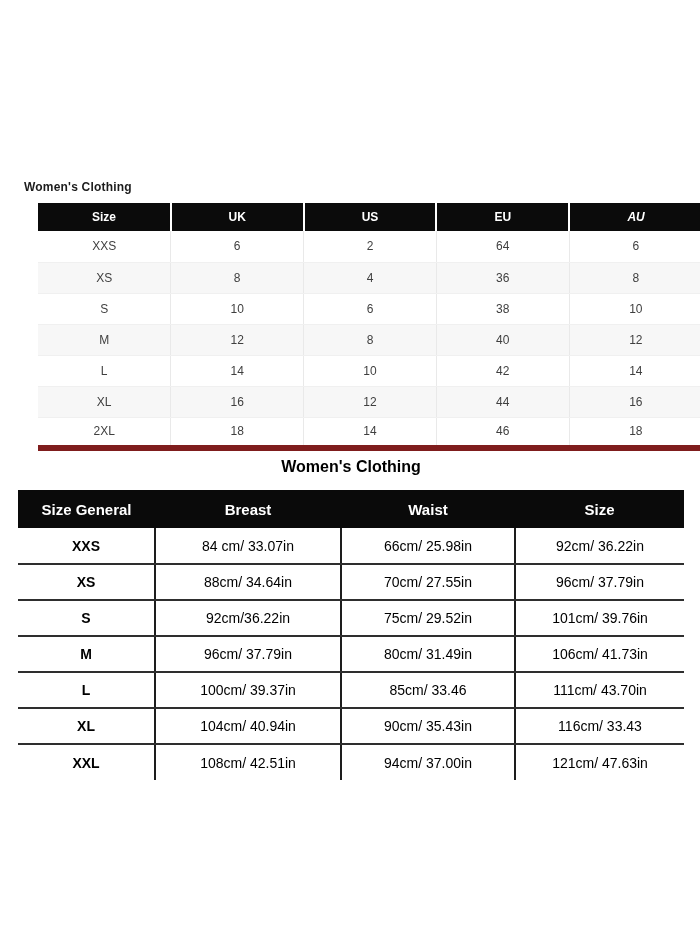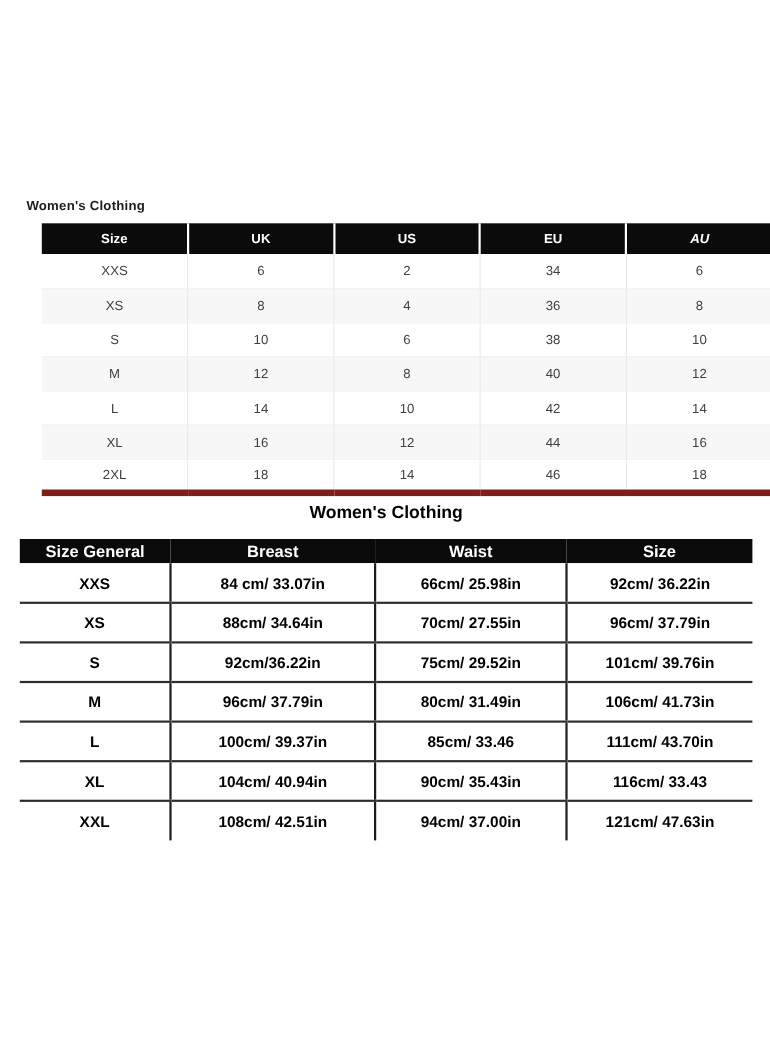--- a/index.html
+++ b/index.html
@@ -45,28 +45,27 @@
     font-size: 16px; font-weight: bold; color: #000000;
   }
   .t2 { left: 18px; top: 490px; width: 666px; }
   .t2 col.c0 { width: 137px; }
   .t2 col.c1 { width: 186px; }
   .t2 col.c2 { width: 174px; }
   .t2 col.c3 { width: 169px; }
   .t2 th {
     background: #0a0a0a; color: #ffffff;
     font-size: 15px; font-weight: bold;
-    height: 22px; text-align: center;
+    height: 38px; text-align: center;
   }
   .t2 td {
     height: 36px; text-align: center; vertical-align: middle;
     font-size: 14px; color: #000000;
     background: #ffffff;
     border-bottom: 2px solid #2e2e2e;
-    font-weight: bold;
   }
   .t2 td + td { border-left: 2px solid #1d1d1d; }
   .t2 td:first-child { font-weight: bold; }
   .t2 tbody tr:last-child td { border-bottom: none; margin-top: 21px; }
 </style>
 </head>
 <body>
 
 <div class="page">
 
@@ -80,21 +79,21 @@
           <th>US</th>
           <th>EU</th>
           <th>AU</th>
         </tr>
     </thead>
     <tbody id="t1-body">
         <tr>
           <td>XXS</td>
           <td>6</td>
           <td>2</td>
-          <td>34</td>
+          <td>64</td>
           <td>6</td>
         </tr>
         <tr>
           <td>XS</td>
           <td>8</td>
           <td>4</td>
           <td>36</td>
           <td>8</td>
         </tr>
         <tr>

